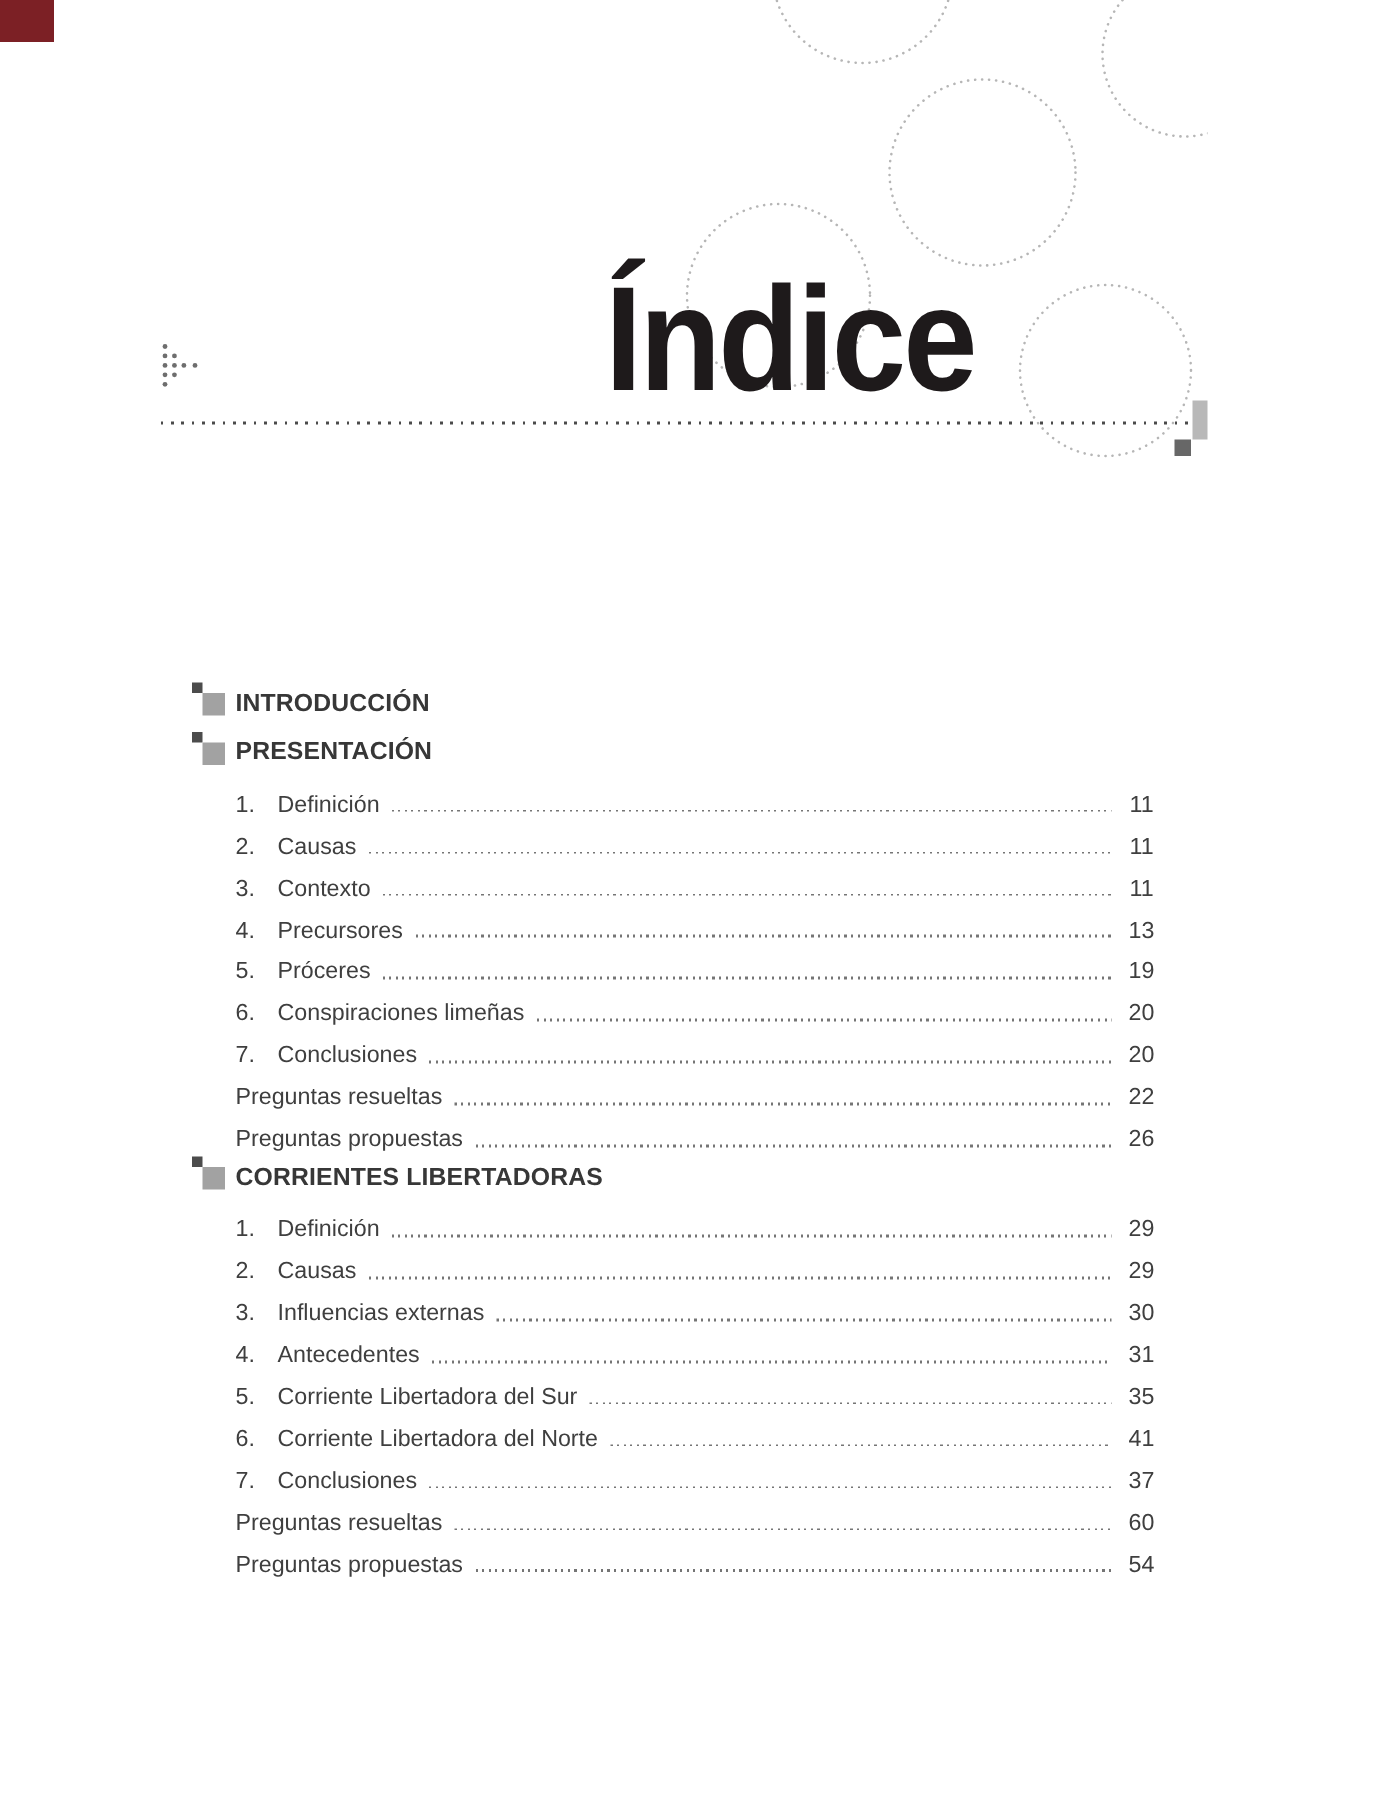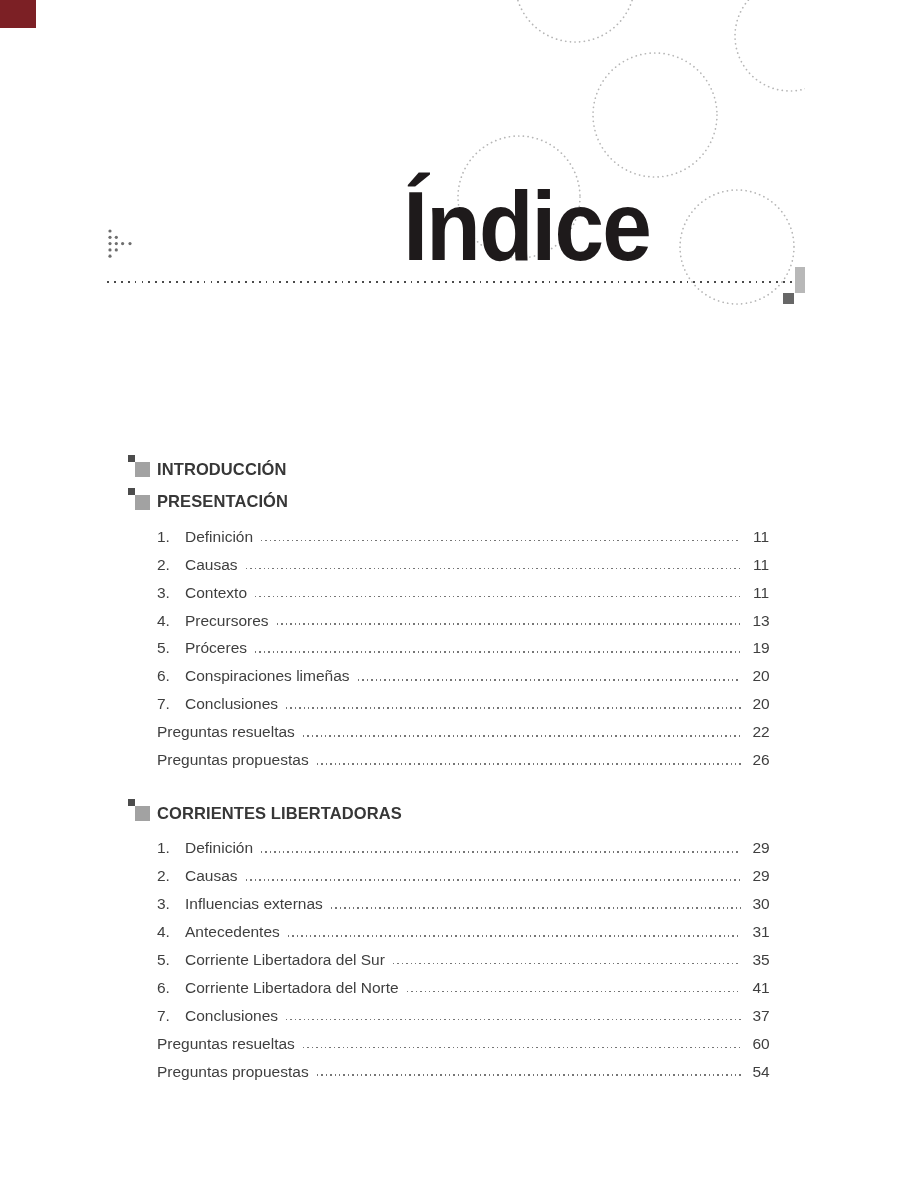--- a/index.html
+++ b/index.html
@@ -26,21 +26,21 @@
   .dot-cluster { position:absolute; left:104px; top:227px; }
   .rule {
     position:absolute; left:107px; top:281px; width:687px; height:1.8px;
     background-image:repeating-linear-gradient(90deg,#4a4a4a 0 1.8px,transparent 1.8px 6.9px);
   }
   .rule-sq-big   { position:absolute; left:795px; top:267px; width:25px; height:26px; background:#b8b8b8; }
   .rule-sq-small { position:absolute; left:783px; top:293px; width:11px; height:11px; background:#676767; }
 
   
   .toc { position:absolute; left:128px; top:453px; width:644px; color:#3f3f3f; }
-  .section.with-gap { margin-top:28px; }
+  .section.with-gap { margin-top:0; }
   .header-row { height:32.5px; display:flex; align-items:center; }
   .bullet { width:22px; height:22px; position:relative; margin:0 7px 6px 0; flex:none; }
   .b-dark  { position:absolute; left:0; top:0; width:7px; height:7px; background:#4c4c4c; display:block; }
   .b-light { position:absolute; left:7px; top:7px; width:15px; height:15px; background:#a2a2a2; display:block; }
   .header-label { font-weight:bold; font-size:16.5px; color:#373737; letter-spacing:0.1px; }
   .item-row { height:27.9px; display:flex; align-items:flex-end; padding-left:29px; font-size:15.5px; }
   .num  { width:28px; flex:none; }
   .label{ flex:none; padding-right:5px; }
   .dots {
     flex:1; height:1.6px; margin:0 9px 4.5px 3px;

